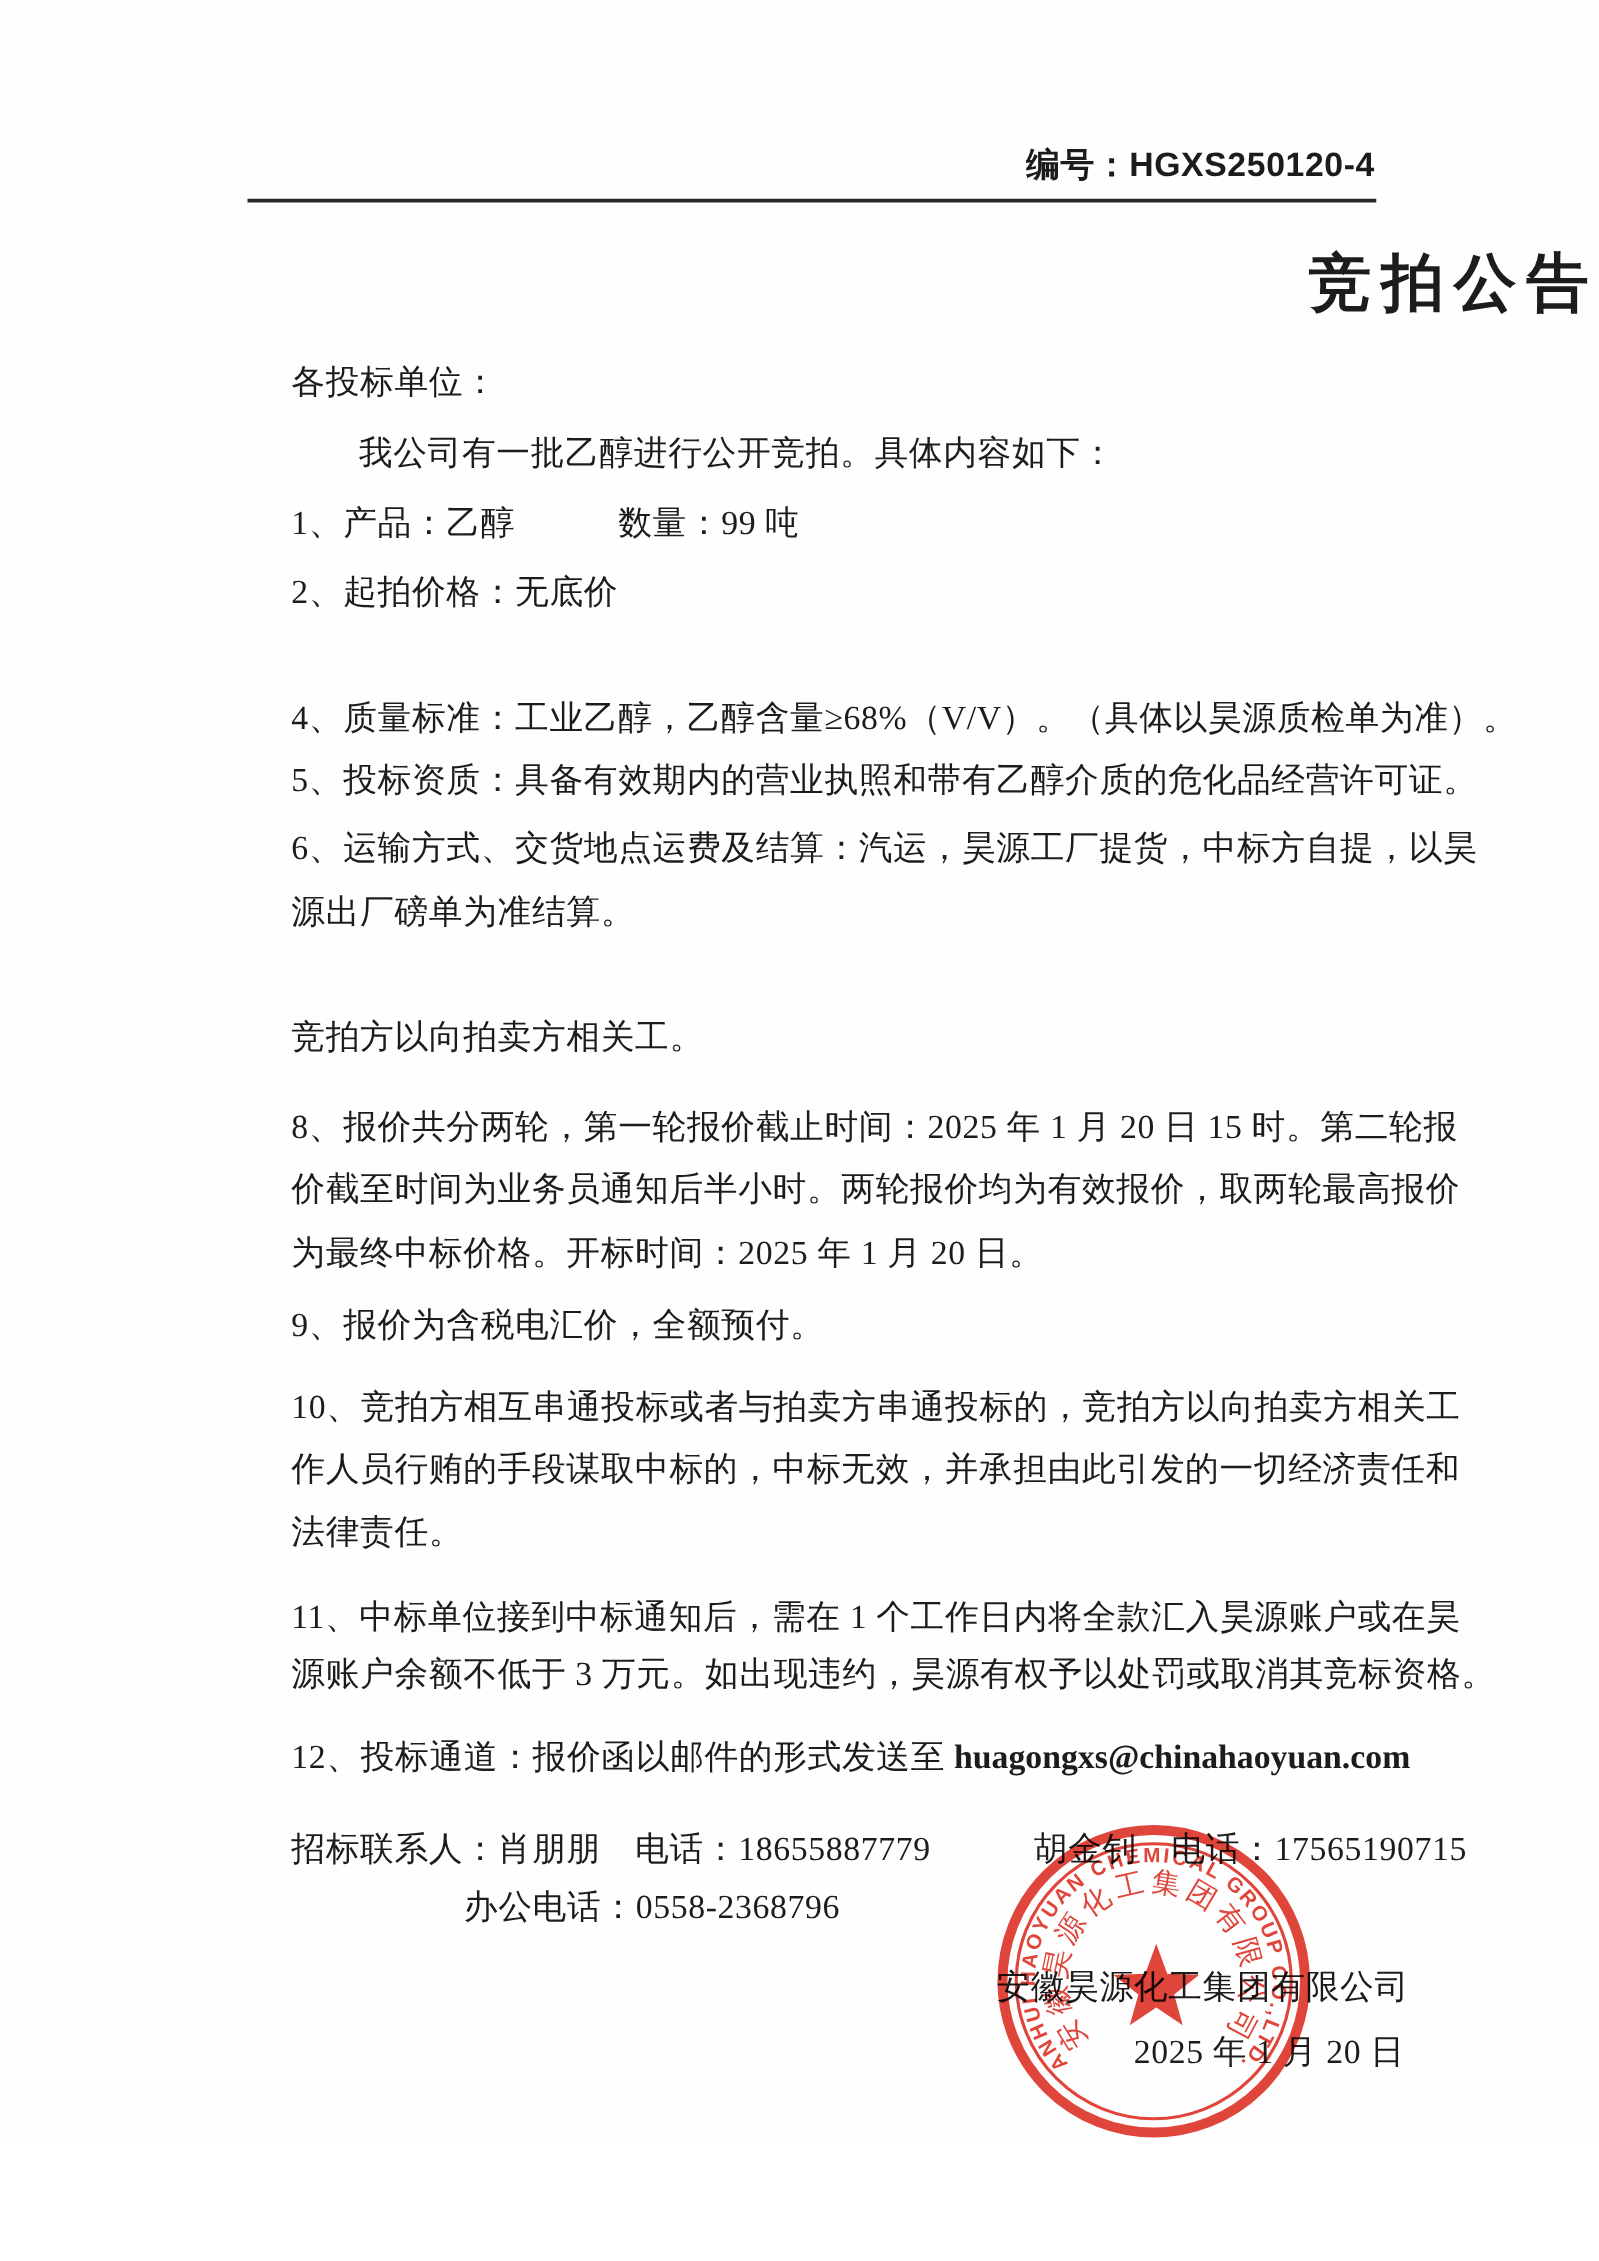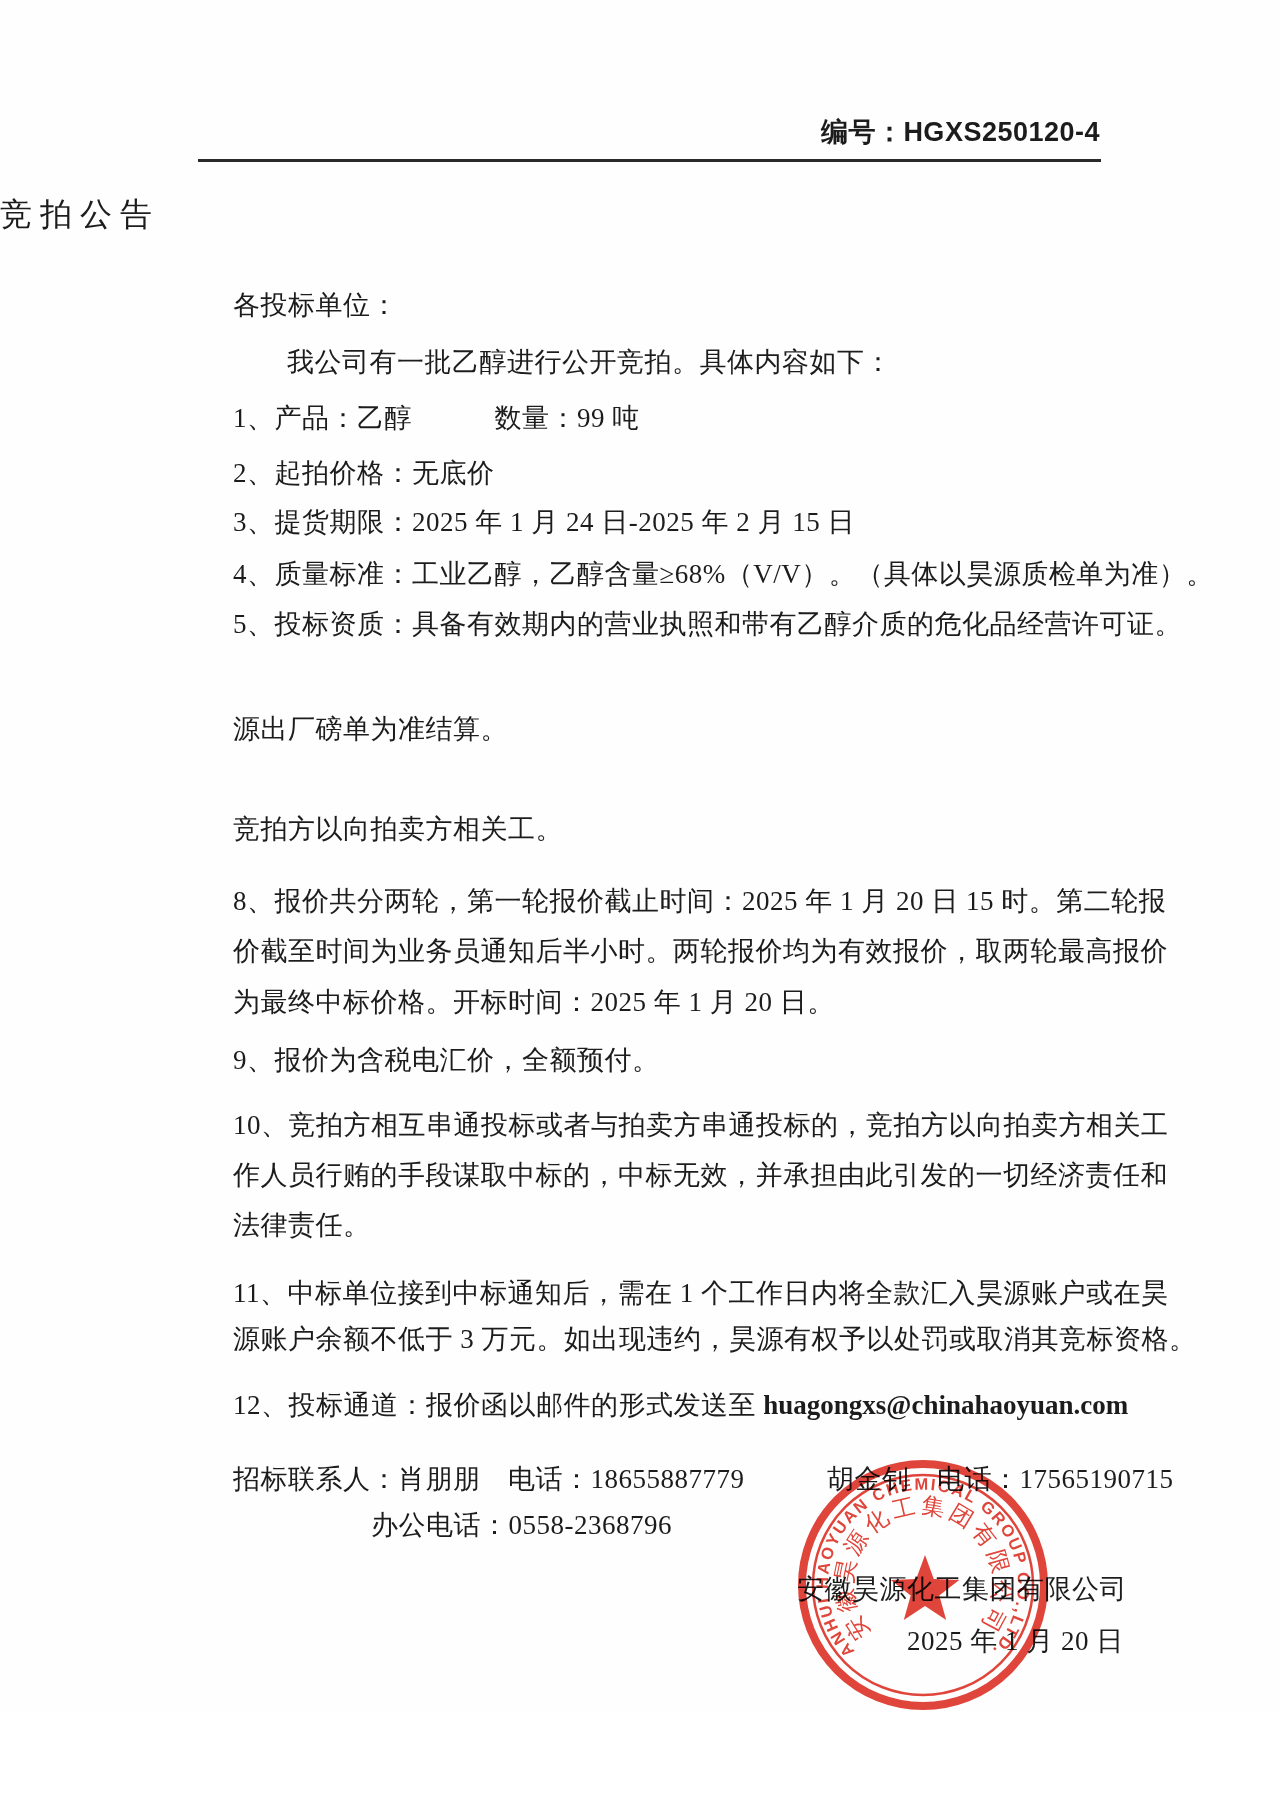--- a/index.html
+++ b/index.html
@@ -36,23 +36,23 @@
     top: 159px;
     width: 903px;
     height: 3px;
     background: #2a2a2a;
   }
   .title {
     position: absolute;
     left: 0;
     top: 193px;
     width: 100%;
-    text-align: left;
-    font-size: 32px;
-    font-weight: 400;
+    text-align: right;
+    font-size: 50px;
+    font-weight: 700;
     letter-spacing: 8px;
   }
   .email { font-weight: 700; letter-spacing: 0; }
   .stamp {
     position: absolute;
     left: 792px;
     top: 1454px;
     width: 262px;
     height: 262px;
     opacity: 0.88;
@@ -74,24 +74,24 @@
   <div class="ref">编号：HGXS250120-4</div>
   <div class="rule"></div>
 
   <div class="title">竞拍公告</div>
 
   <div class="line" style="top:288px">各投标单位：</div>
   <div class="line" style="top:345px; left:252px">我公司有一批乙醇进行公开竞拍。具体内容如下：</div>
 
   <div class="line" style="top:401px">1、产品：乙醇　　　数量：99 吨</div>
   <div class="line" style="top:456px">2、起拍价格：无底价</div>
-  <div class="line" style="top:505px">3、提货期限：2025 年 1 月 24 日-2025 年 2 月 15 日</div>
   <div class="line" style="top:557px">4、质量标准：工业乙醇，乙醇含量≥68%（V/V）。（具体以昊源质检单为准）。</div>
   <div class="line" style="top:607px">5、投标资质：具备有效期内的营业执照和带有乙醇介质的危化品经营许可证。</div>
 
+  <div class="line" style="top:661px">6、运输方式、交货地点运费及结算：汽运，昊源工厂提货，中标方自提，以昊</div>
   <div class="line" style="top:712px">源出厂磅单为准结算。</div>
 
   <div class="line" style="top:812px">竞拍方以向拍卖方相关工。</div>
 
   <div class="line" style="top:884px">8、报价共分两轮，第一轮报价截止时间：2025 年 1 月 20 日 15 时。第二轮报</div>
   <div class="line" style="top:934px">价截至时间为业务员通知后半小时。两轮报价均为有效报价，取两轮最高报价</div>
   <div class="line" style="top:985px">为最终中标价格。开标时间：2025 年 1 月 20 日。</div>
 
   <div class="line" style="top:1043px">9、报价为含税电汇价，全额预付。</div>
 

